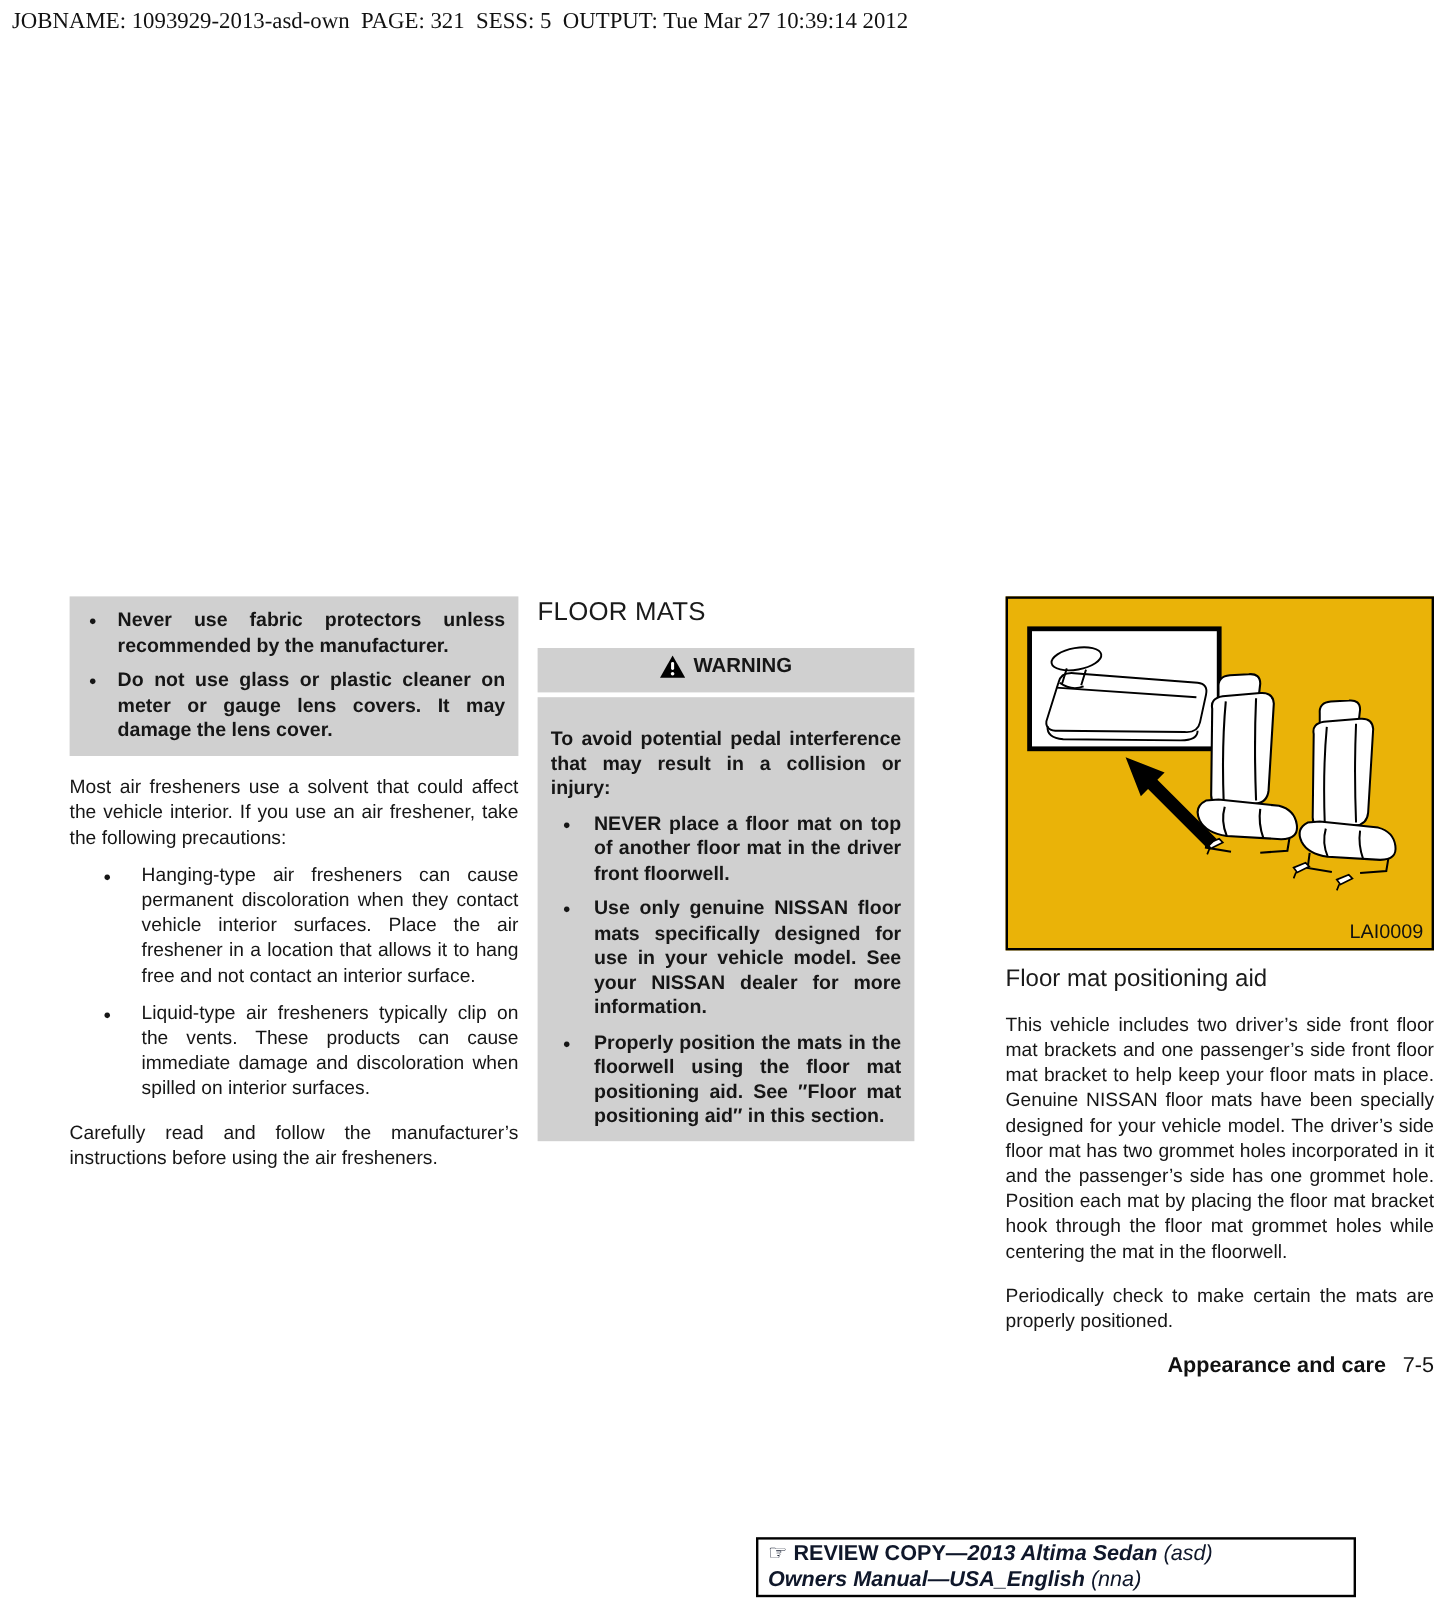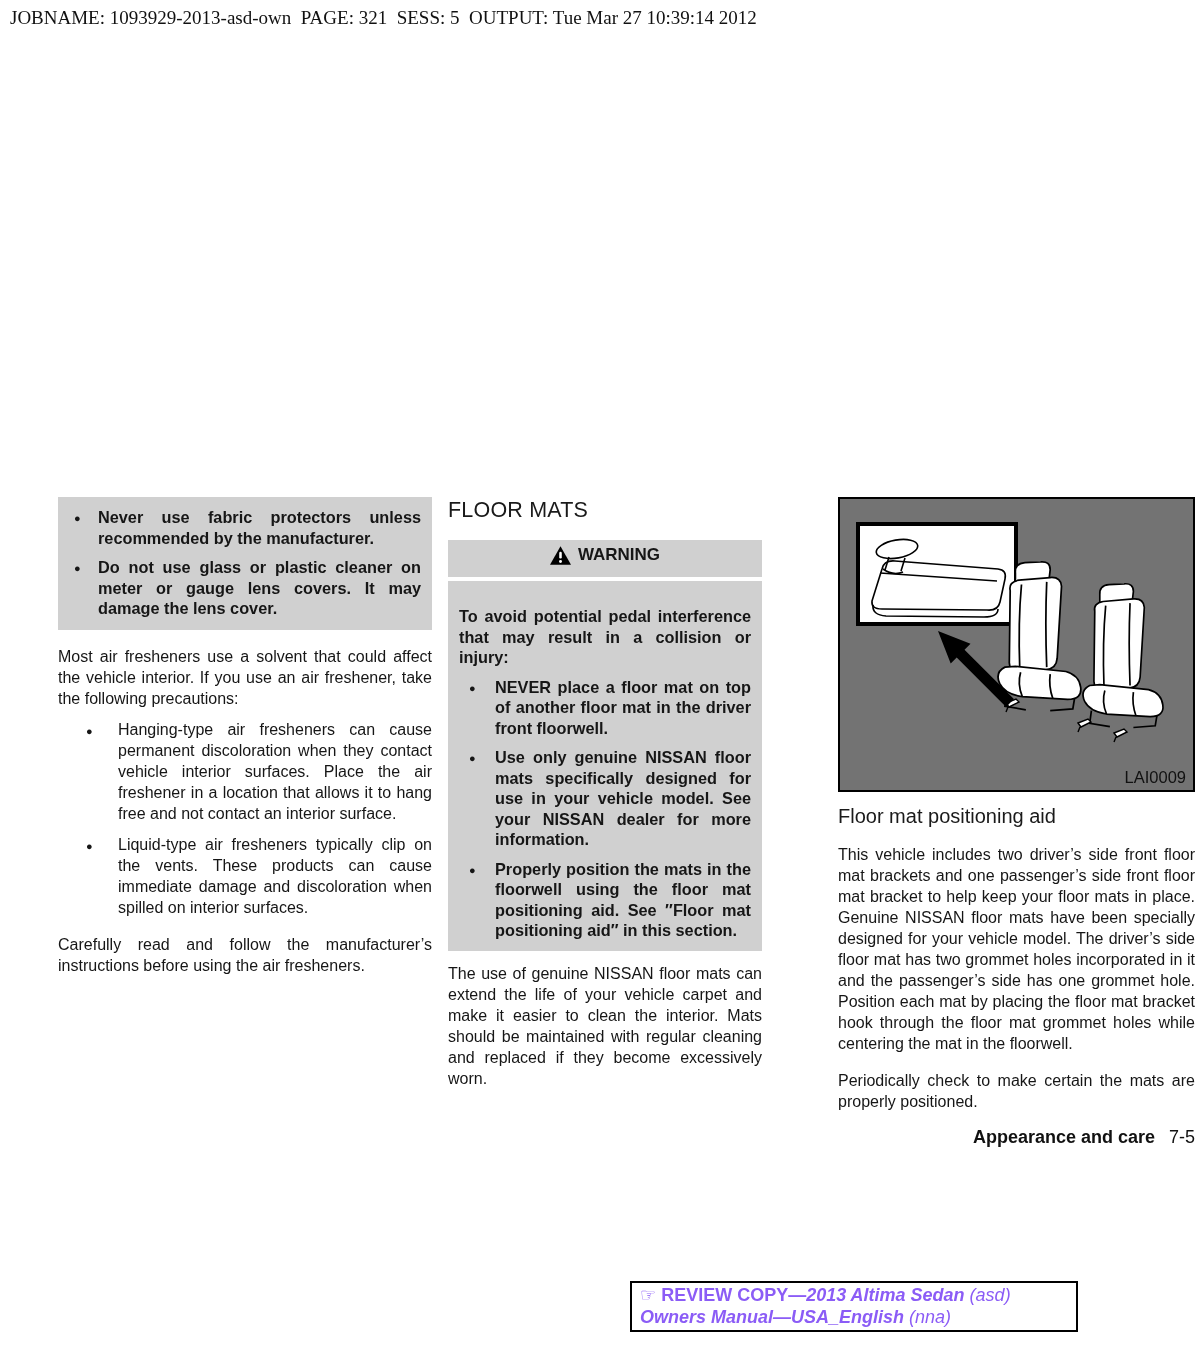--- a/index.html
+++ b/index.html
@@ -42,33 +42,33 @@
 
   .warn-title {
     display: flex; align-items: center; justify-content: center; gap: 7px;
     padding: 5px 0 12px; font-size: 17px; font-weight: bold; margin-top: 17px;
   }
   .warn-body { padding: 9px 11px 1px; margin-top: 4px; }
   .warn-body .para { font-weight: bold; font-size: 16.3px; line-height: 20.5px; margin-bottom: 9px; }
   .warn-body .b-item { font-weight: bold; padding-left: 36px; font-size: 16.3px; line-height: 20.5px; margin-bottom: 9px; }
   .warn-body .marker { left: 10px; }
 
-  .figure { position: relative; border: 2px solid #000; height: 295px; background: #737373; }
+  .figure { position: relative; border: 2px solid #000; height: 295px; background: #eab308; }
   .figure svg { display: block; width: 100%; height: 100%; }
   .fig-label { position: absolute; right: 7px; bottom: 3px; font-size: 16.5px; color: #111; }
 
   .h-sub { font-size: 20px; font-weight: 400; margin: 13px 0 9px; color: #1a1a1a; }
 
   .pagefoot { position: absolute; top: 1127px; right: 2px; font-size: 18px; color: #111; }
   .pagefoot .sec { font-weight: bold; margin-right: 14px; }
 
   .review {
-    position: absolute; left: 630px; top: 1281px; width: 448px;
+    position: absolute; left: 630px; top: 1281px; width: 500px;
     border: 2px solid #000; padding: 1px 8px 2px;
-    font-size: 18px; line-height: 21.5px; font-weight: bold; color: #8b5cf6;
+    font-size: 18px; line-height: 21.5px; font-weight: bold; color: #0f172a;
   }
   .review .it { font-style: italic; }
   .review .lite { font-weight: normal; font-style: italic; }
   .hand { font-weight: normal; font-style: normal; font-family: "DejaVu Sans", sans-serif; }
 </style>
 </head>
 <body>
 
 <div class="hdr">JOBNAME: 1093929-2013-asd-own  PAGE: 321  SESS: 5  OUTPUT: Tue Mar 27 10:39:14 2012</div>
 
@@ -124,21 +124,20 @@
     <div class="b-item">
       <span class="marker">●</span>
       <span>Use only genuine NISSAN floor mats specifically designed for use in your vehicle model. See your NISSAN dealer for more information.</span>
     </div>
     <div class="b-item">
       <span class="marker">●</span>
       <span>Properly position the mats in the floorwell using the floor mat positioning aid. See ″Floor mat positioning aid″ in this section.</span>
     </div>
   </div>
 
-  <div class="para" style="margin-top:12px;">The use of genuine NISSAN floor mats can extend the life of your vehicle carpet and make it easier to clean the interior. Mats should be maintained with regular cleaning and replaced if they become excessively worn.</div>
 </div>
 
 <div class="col col3">
   <div class="figure">
     <svg viewBox="0 0 353 291">
       <defs>
         <g id="seat" stroke="#000" stroke-width="2" fill="none">
           <path d="M20,14 Q19,3 31,2 L49,1 Q60,0 60,10 L58,27 Q58,31 53,31 L25,32 Q20,32 20,27 Z" fill="#fff"></path>
           <path d="M14,34 Q12,24 24,22 L60,19 Q72,18 73,29 L68,112 Q67,124 55,125 L24,127 Q13,127 13,117 Z" fill="#fff"></path>
           <path d="M27,27 Q23,70 25,124"></path>

